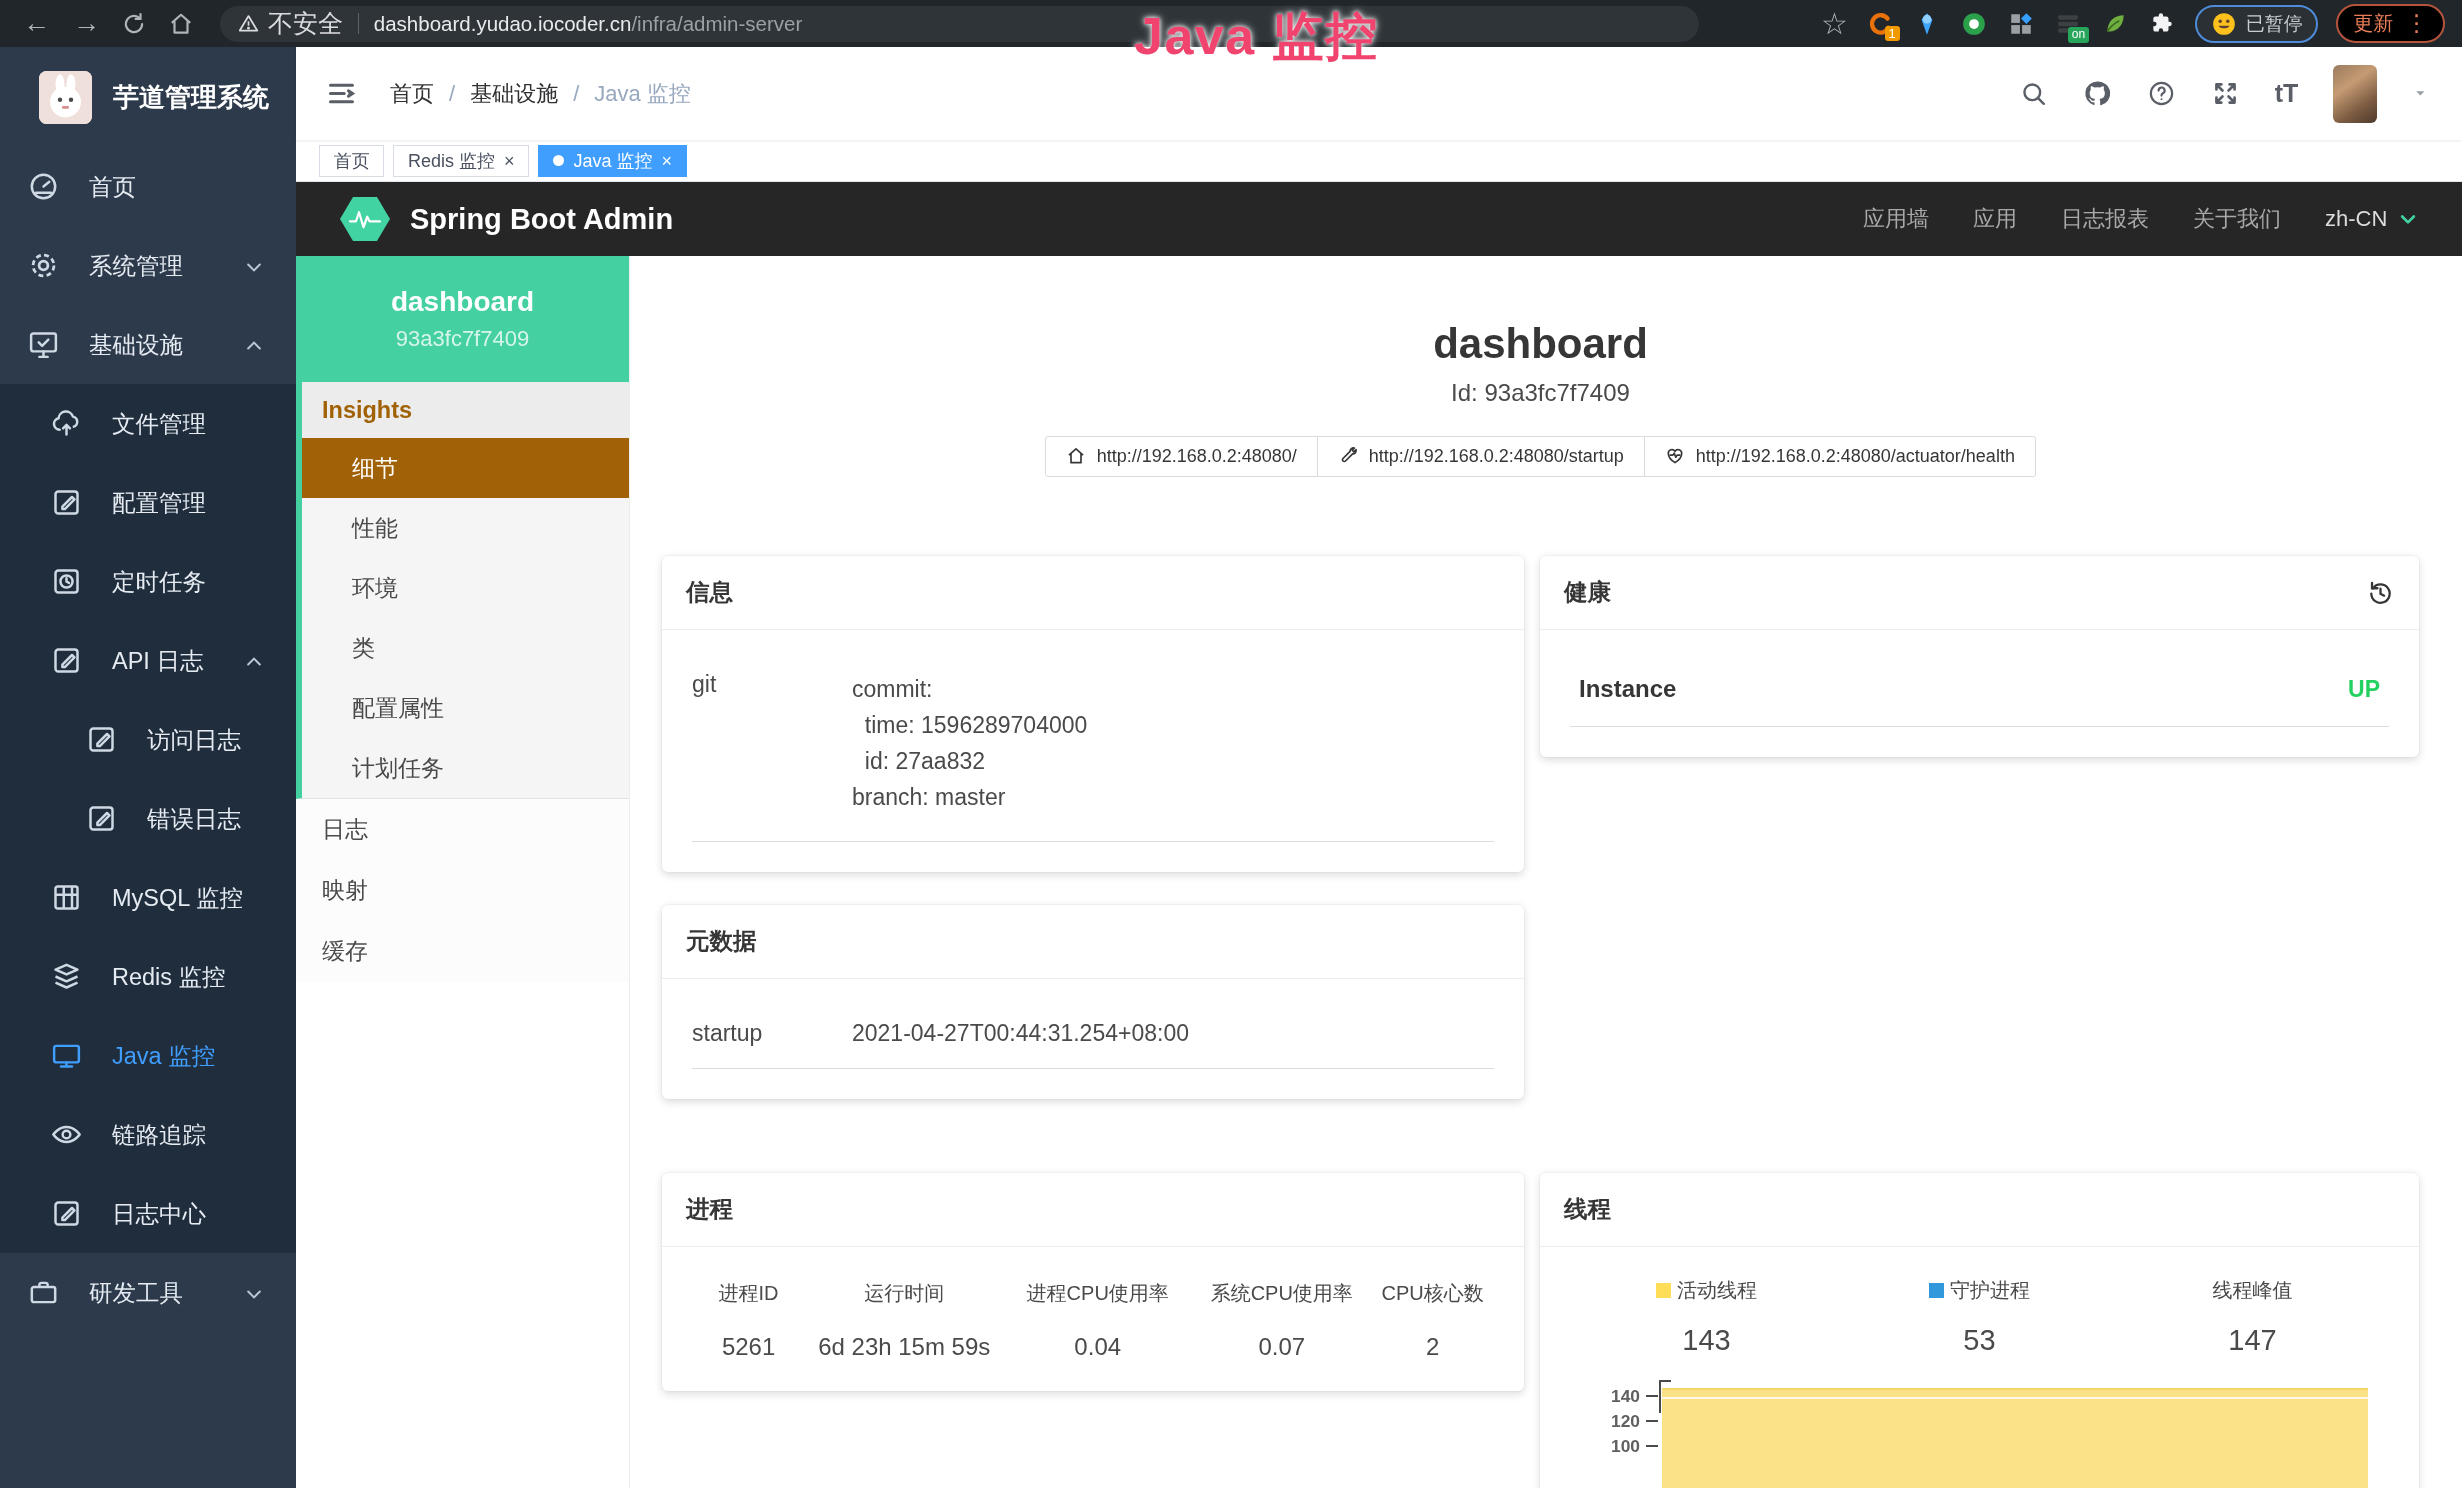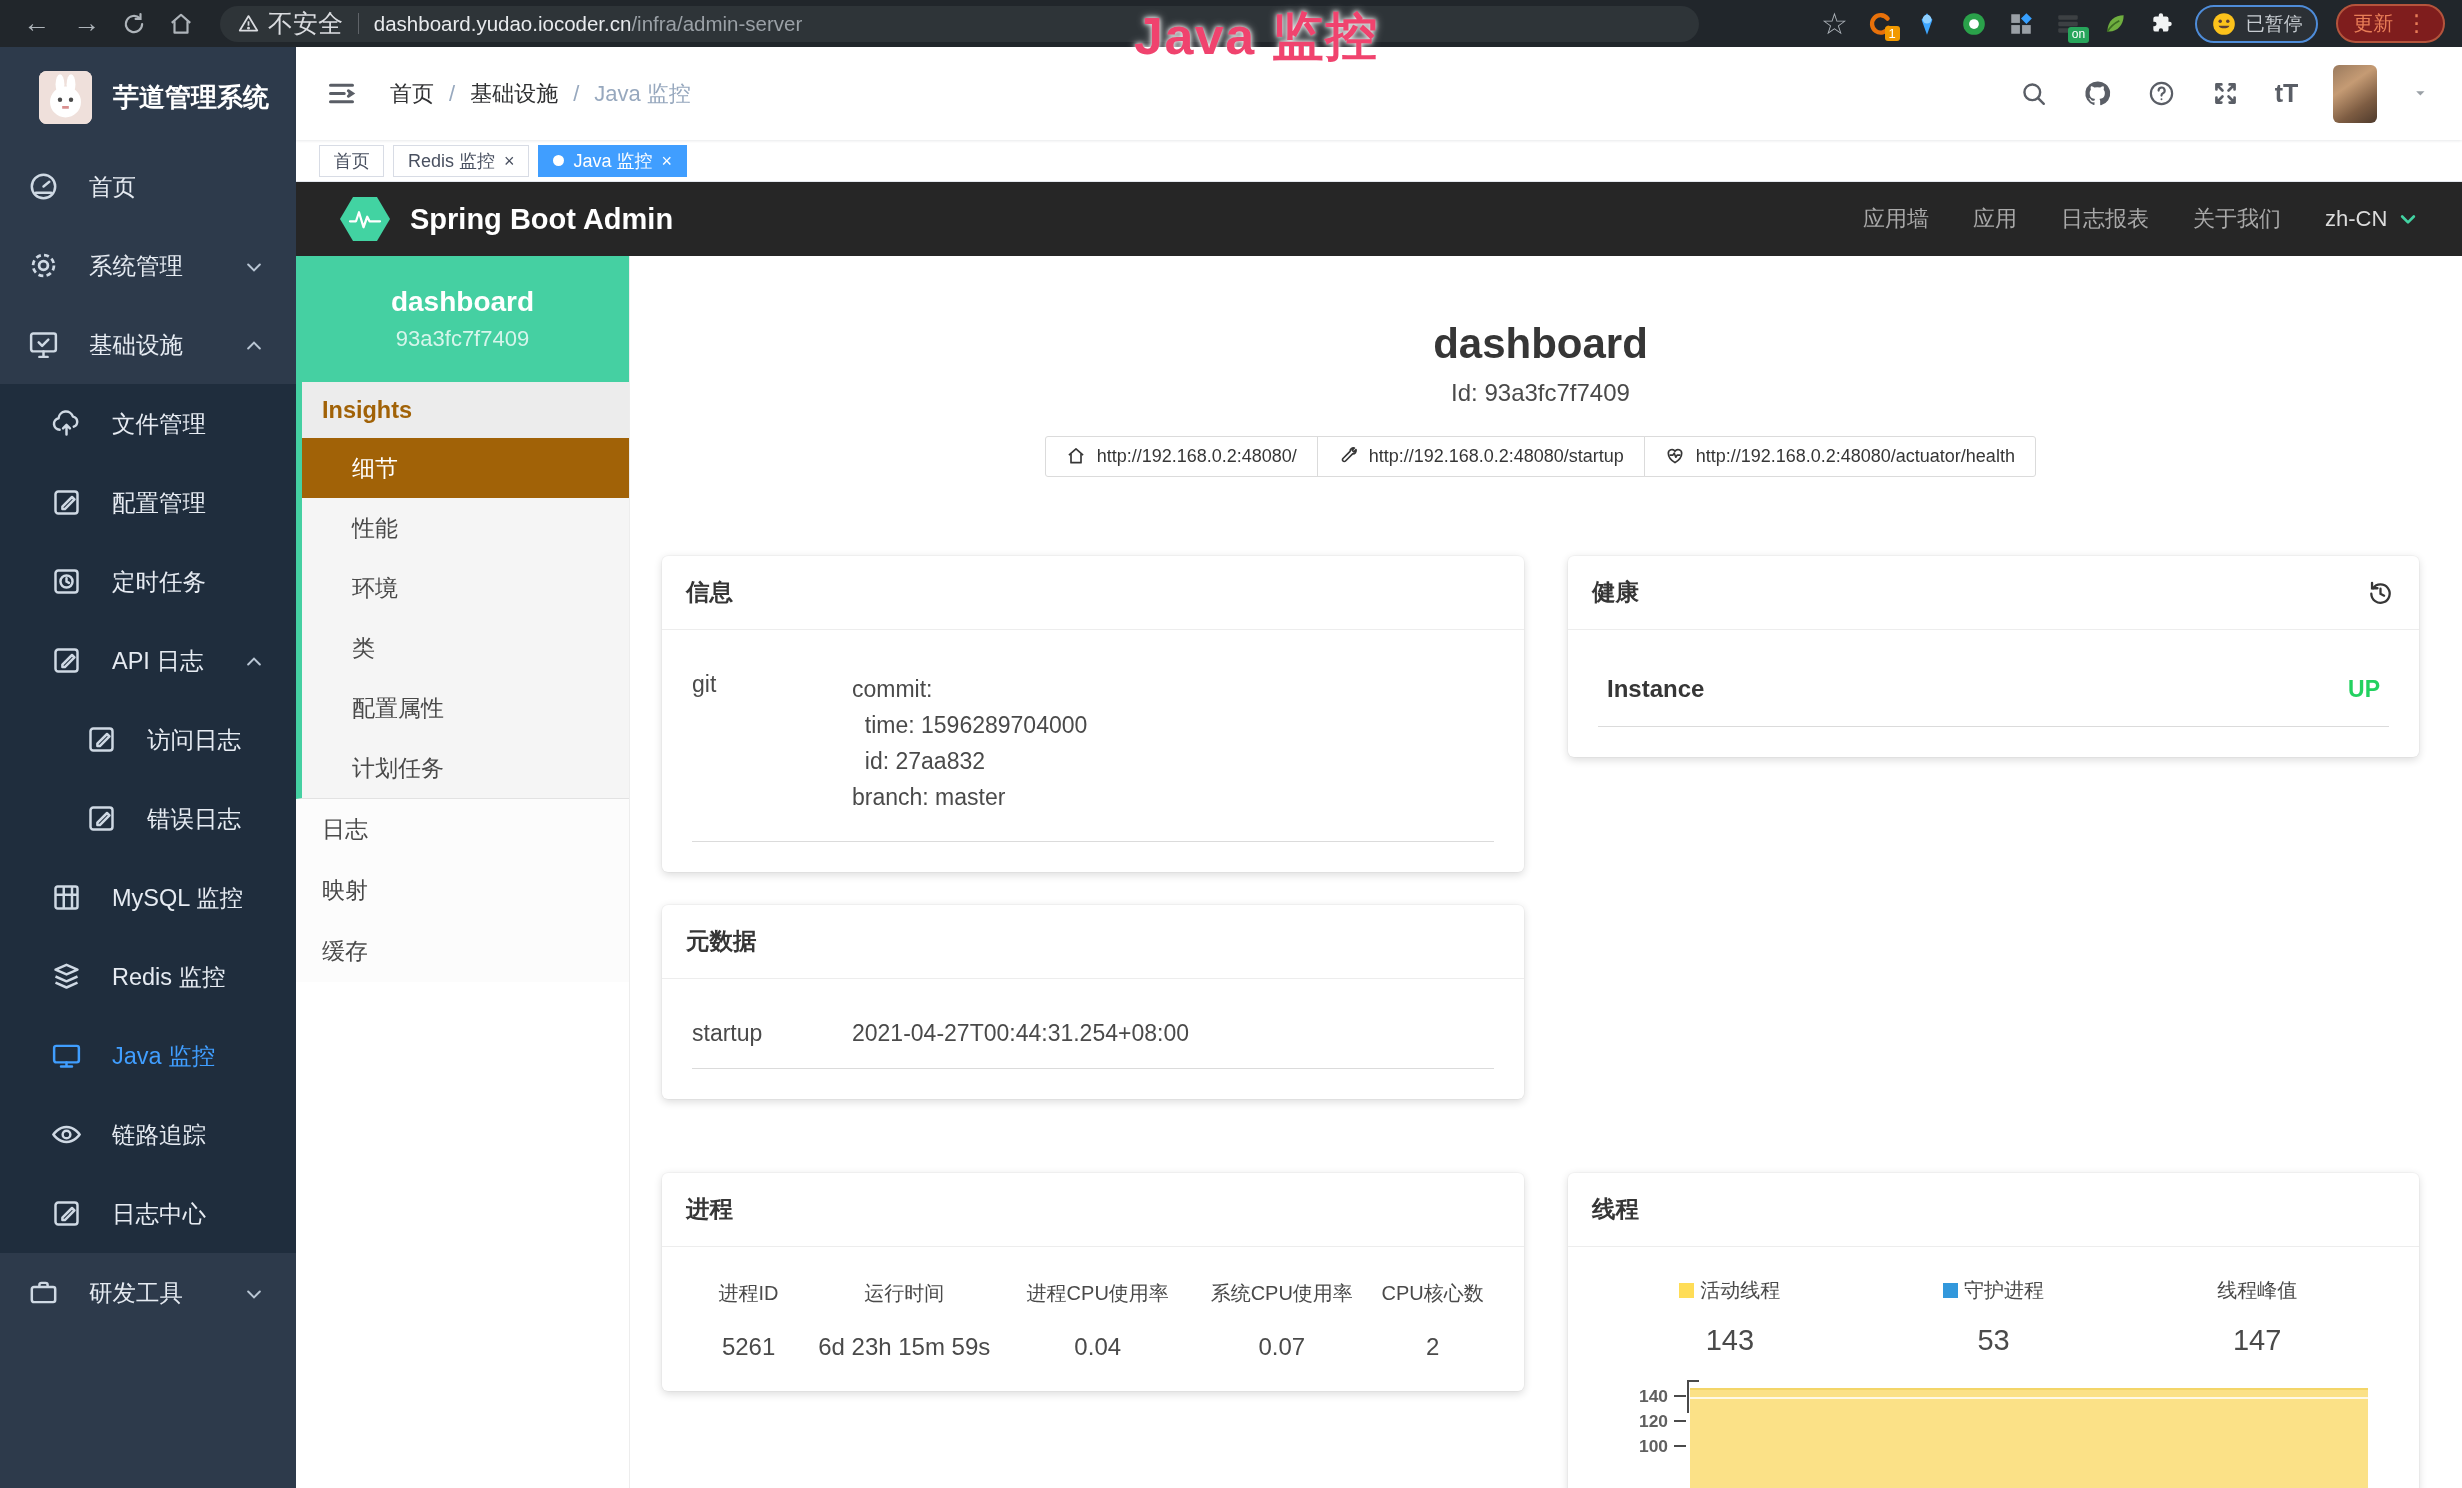--- a/index.html
+++ b/index.html
@@ -23,21 +23,21 @@
   .ext svg { width:26px; height:26px; }
   .ext-badge { position:absolute; right:-4.6px; bottom:-3px; background:#f29900; color:#fff; font-size:13px;
                border-radius:3px; padding:0 3.8px; line-height:15px; }
   .ext-on { position:absolute; right:-6px; bottom:-4.6px; background:#27a55b; color:#fff; font-size:12px;
             border-radius:3px; padding:0.8px 3.8px; line-height:13.7px;margin-left:12px; }
   .profile-pill { height:38px; border:2.3px solid #4e8cd9; border-radius:20.5px; display:flex; align-items:center;
                   gap:9px; padding:0 13.7px; background:#2b3035; cursor:pointer; }
   .profile-pill svg { width:26px; height:26px; }
   .profile-label { color:#c7ccd1; font-size:19px; }
   .update-pill { height:39px; border:2.3px solid #b4543c; border-radius:20.5px; display:flex; align-items:center;
-                 gap:12px; padding:12px 15px; background:#7f1d1d; cursor:pointer;text-align:center; }
+                 gap:12px; padding:12px 15px; background:#000000; cursor:pointer;text-align:center; }
   .update-label { color:#e87d57; font-size:20px; }
   .kebab { color:#e87d57; font-size:23px; }
 
   
   .annotation { position:absolute; top:1.5px; left:1134px; z-index:50; font-size:52px; font-weight:bold;
                 color:#f0436e; letter-spacing:1.5px;
                 text-shadow:0 0 4.6px rgba(255,255,255,.95), 0 0 9px rgba(255,255,255,.8); }
 
   
   .shell { position:absolute; top:47px; left:0; width:2462px; height:1442px; display:flex; }
@@ -122,21 +122,21 @@
   .inst-title { text-align:center; font-size:42px; font-weight:bold; color:#363636; }
   .inst-sub { text-align:center; font-size:24px; color:#4a4a4a; margin-top:10.6px; }
   .links-row { display:flex; justify-content:center; margin-top:29px; }
   .link-pill { height:41px; display:flex; align-items:center; gap:10.6px; padding:0 20px;
                border:0.8px solid #dbdbdb; background:#fff; font-size:18px; color:#363636;
                margin-left:-0.8px; cursor:pointer; white-space:nowrap; }
   .link-pill:first-child { border-radius:3px 0 0 3px; margin-left:0; }
   .link-pill:last-child { border-radius:0 3px 3px 0; }
   .link-pill svg { width:20px; height:20px; color:#363636; flex:none; }
 
-  .prow { display:flex; gap:44px; align-items:flex-start;justify-content:center; }
+  .prow { display:flex; gap:16px; align-items:flex-start;justify-content:center; }
   .prow1 { margin-top:79px; }
   .prow2 { margin-top:33px; }
   .prow3 { margin-top:74px; }
   .cell-l { width:862px; flex:none; }
   .cell-r { flex:1; min-width:0; }
 
   .panel { background:#fff; border-radius:6px; box-shadow:0 2.3px 9px rgba(10,10,10,.14), 0 0 0 0.8px rgba(10,10,10,.03); }
   .p-head { padding:20.5px 24px; font-size:23.5px; font-weight:bold; color:#363636;
             border-bottom:1.5px solid #ededed; display:flex; align-items:center; }
   .p-head .spacer { margin-left:auto; }

